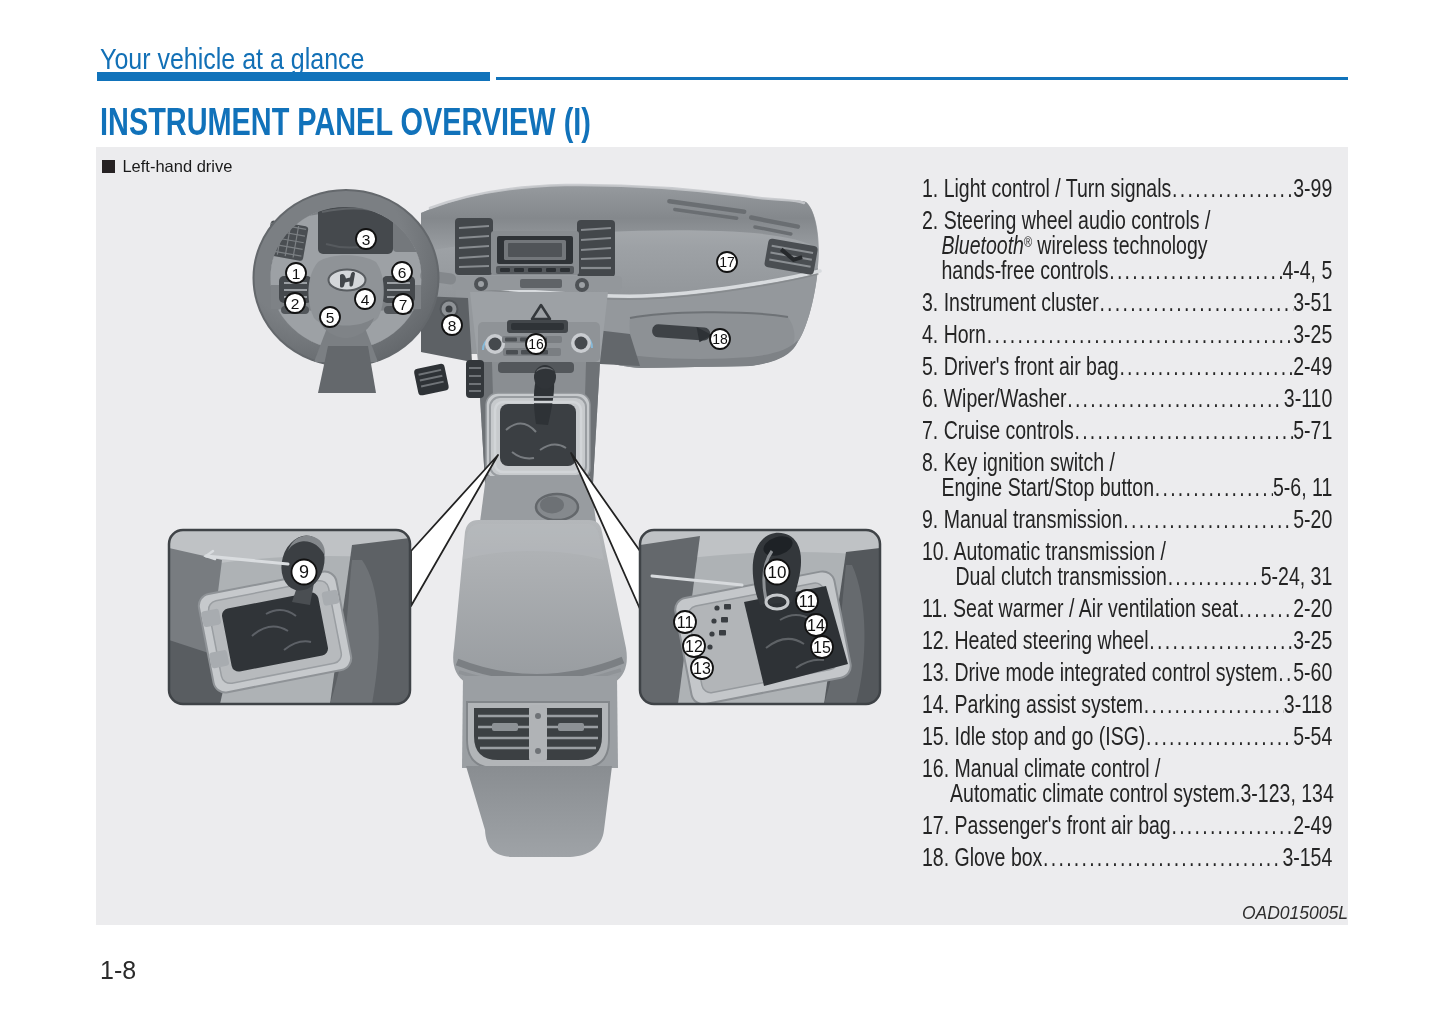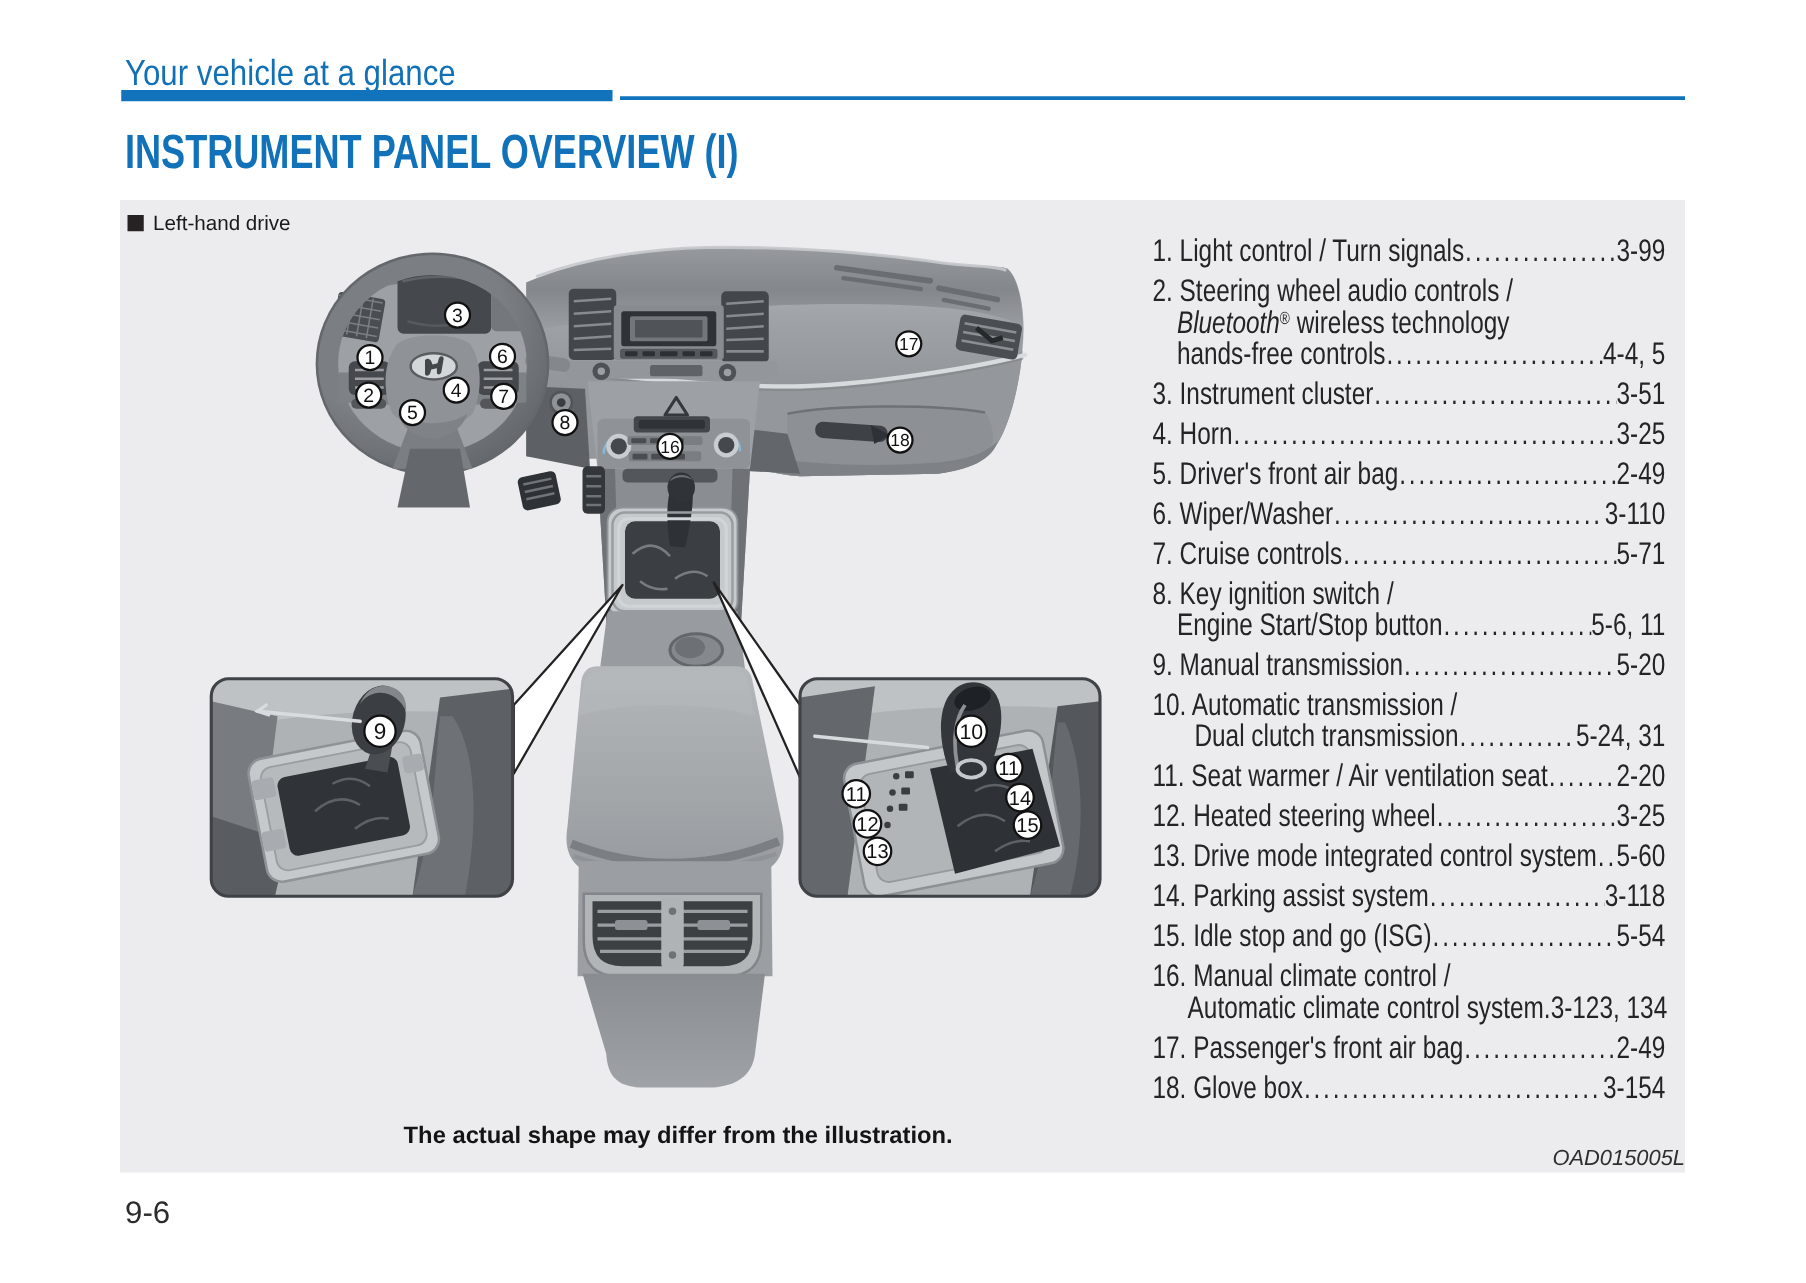--- a/index.html
+++ b/index.html
@@ -1,21 +1,21 @@
 <!DOCTYPE html>
 <html><head>
 <meta charset="utf-8">
 <style>
 html,body{margin:0;padding:0;}
 body{width:1445px;height:1026px;background:#ffffff;font-family:"Liberation Sans",sans-serif;position:relative;overflow:hidden;}
 .hdr{position:absolute;left:100px;top:45.4px;color:#1270b6;font-size:29px;line-height:29px;transform:scaleX(0.862);transform-origin:0 0;white-space:nowrap;}
 .bar{position:absolute;left:97px;top:72px;width:393px;height:9px;background:#1173bb;}
 .thin{position:absolute;left:496px;top:77px;width:852px;height:2.5px;background:#1173bb;}
 .h1{position:absolute;left:100px;top:103px;color:#1172ba;font-size:38.5px;line-height:38.5px;font-weight:bold;transform:scaleX(0.75);transform-origin:0 0;white-space:nowrap;}
-.gbox{position:absolute;left:96px;top:160px;width:1252px;height:778px;background:#ececee;}
+.gbox{position:absolute;left:96px;top:147px;width:1252px;height:778px;background:#ececee;}
 .lhd{position:absolute;left:6px;top:11px;font-size:16.5px;line-height:16.5px;color:#1a1a1a;}
 .lhd .sq{display:inline-block;width:13.4px;height:13.4px;background:#262223;margin-right:7px;position:relative;top:1px;}
 .list{position:absolute;left:825.5px;top:28.6px;width:526px;font-size:25px;color:#242424;line-height:25px;transform:scaleX(0.78);transform-origin:0 0;}
 .item{margin-bottom:7px;}
 .row{display:flex;align-items:baseline;}
 .row .t{white-space:nowrap;}
 .row .d{flex:1;overflow:hidden;white-space:nowrap;letter-spacing:2.9px;margin:0 0 0 1px;}
 .row .p{white-space:nowrap;}
 .c1{padding-left:25px;}
 .c2{padding-left:43px;}
@@ -471,16 +471,15 @@
         <span class="t">17. Passenger's front air bag</span>
         <span class="d">.......................................................</span>
         <span class="p">2-49</span>
       </div>
     <div class="item row">
         <span class="t">18. Glove box</span>
         <span class="d">.......................................................</span>
         <span class="p">3-154</span>
       </div>
   </div>
-  <div class="cap">The actual shape may differ from the illustration.</div>
   <div class="oad">OAD015005L</div>
 </div>
-<div class="pgnum">9-6</div>
+<div class="pgnum">1-8</div>
 
 </body></html>

